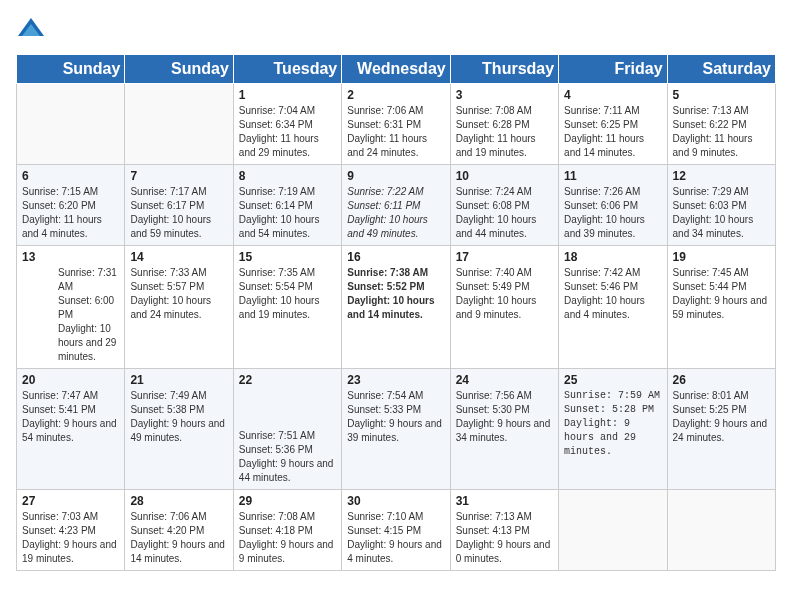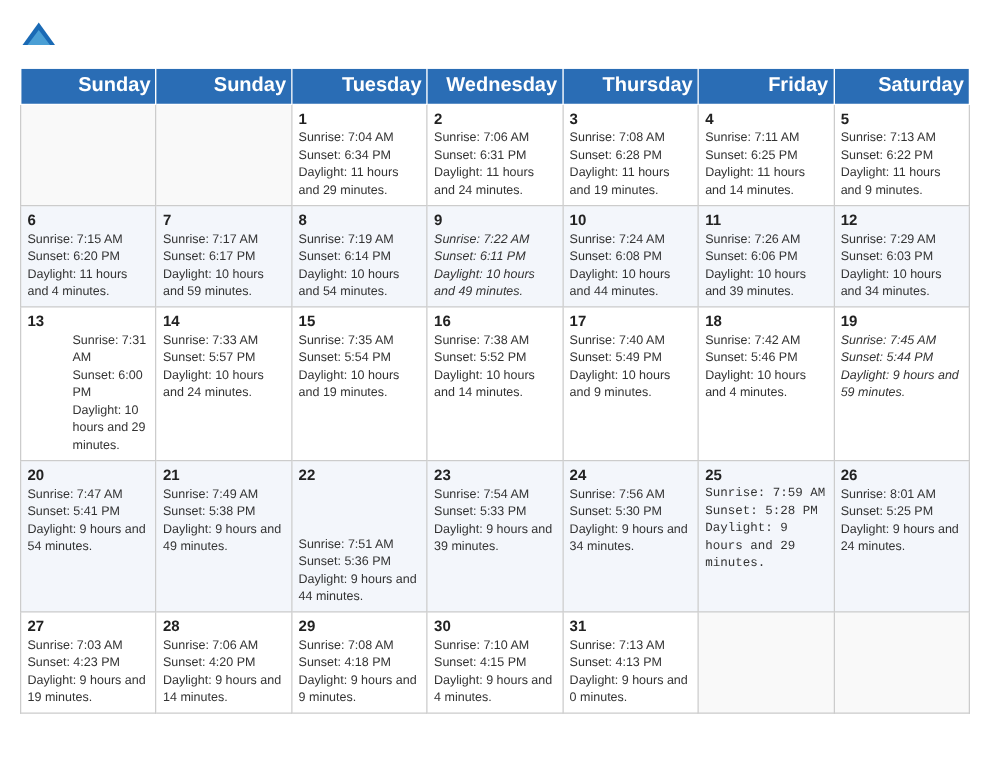--- a/index.html
+++ b/index.html
@@ -219,39 +219,39 @@
 Daylight: 10 hours and 24 minutes.</div>
         </td>
         <td>
           <span class="day-num">15</span>
           <div class="day-info" style="white-space: pre-line;">Sunrise: 7:35 AM
 Sunset: 5:54 PM
 Daylight: 10 hours and 19 minutes.</div>
         </td>
         <td>
           <span class="day-num">16</span>
-          <div class="day-info" style="white-space: pre-line;">Sunrise: 7:38 AM
+          <div class="day-info" style="white-space: pre-line; font-weight: bold;">Sunrise: 7:38 AM
 Sunset: 5:52 PM
 Daylight: 10 hours and 14 minutes.</div>
         </td>
         <td>
           <span class="day-num">17</span>
           <div class="day-info" style="white-space: pre-line;">Sunrise: 7:40 AM
 Sunset: 5:49 PM
 Daylight: 10 hours and 9 minutes.</div>
         </td>
         <td>
           <span class="day-num">18</span>
           <div class="day-info" style="white-space: pre-line;">Sunrise: 7:42 AM
 Sunset: 5:46 PM
 Daylight: 10 hours and 4 minutes.</div>
         </td>
         <td>
           <span class="day-num">19</span>
-          <div class="day-info" style="white-space: pre-line; font-style: italic;">Sunrise: 7:45 AM
+          <div class="day-info" style="white-space: pre-line;">Sunrise: 7:45 AM
 Sunset: 5:44 PM
 Daylight: 9 hours and 59 minutes.</div>
         </td>
       </tr>
       <tr>
         <td>
           <span class="day-num">20</span>
           <div class="day-info" style="white-space: pre-line;">Sunrise: 7:47 AM
 Sunset: 5:41 PM
 Daylight: 9 hours and 54 minutes.</div>

